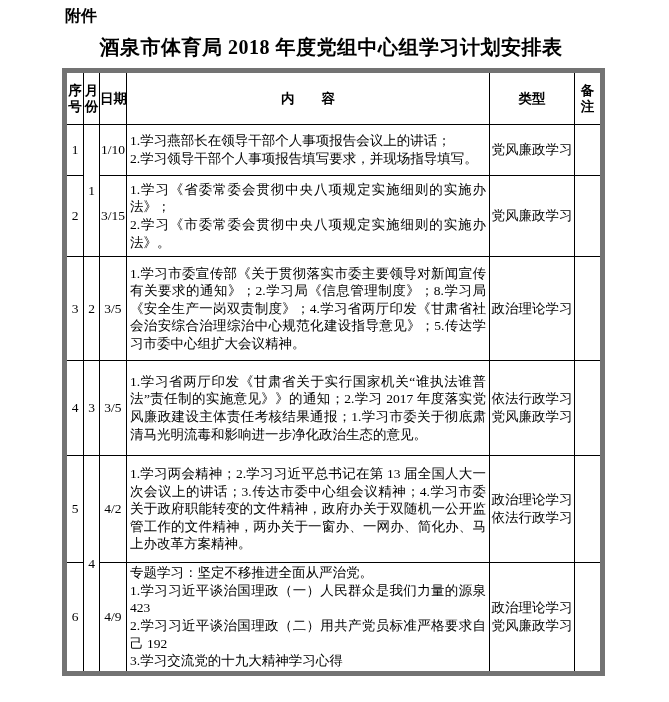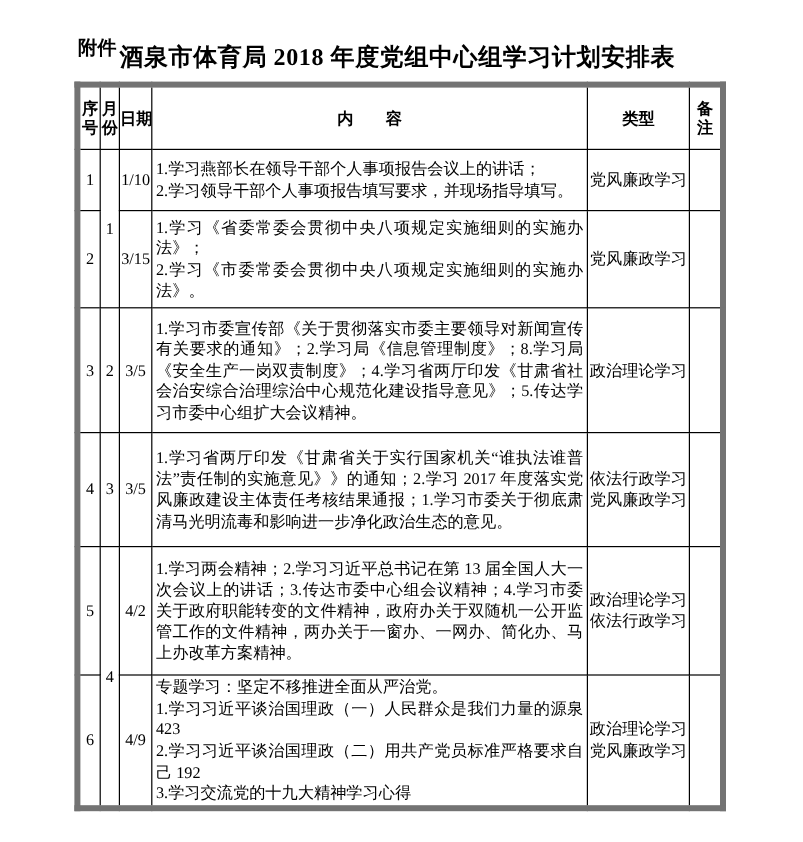--- a/index.html
+++ b/index.html
@@ -12,21 +12,20 @@
     position: relative;
   }
   .page { position: relative; width: 669px; height: 702px; background: #fff; }
 
   .attachment {
     position: absolute;
     left: 65px; top: 6px;
     font-size: 16px;
     font-weight: bold;
     font-family: "Liberation Serif", serif;
-    margin-top: 24px;
   }
   .title {
     position: absolute;
     left: 62px; top: 34px;
     width: 538px;
     text-align: center;
     font-size: 20px;
     font-weight: bold;
     letter-spacing: 0.5px;
     font-family: Liberation Serif, serif;

